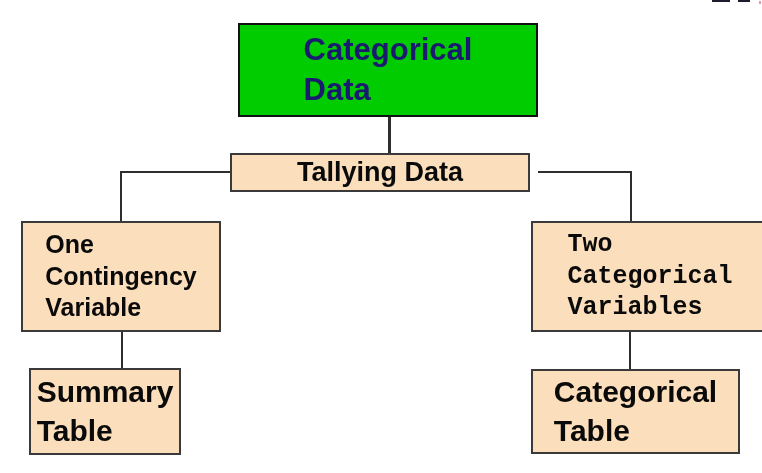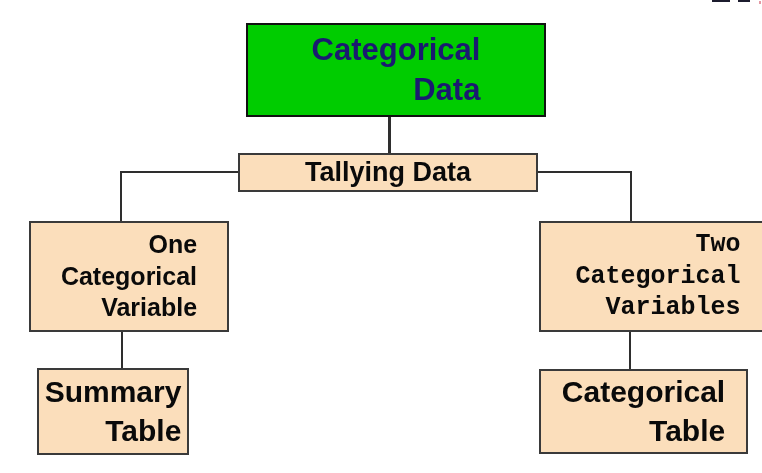--- a/index.html
+++ b/index.html
@@ -15,28 +15,27 @@
     background: var(--page-bg, #ffffff);
     overflow: hidden;
   }
   
   .node {
     position: absolute;
     box-sizing: border-box;
     display: flex;
     align-items: center;
     justify-content: center;
-    text-align: right;
+    text-align: left;
     white-space: pre-line;
     font-weight: bold;
     color: var(--black-text, #0a0a0a);
     background: var(--tan-fill, #fbdebb);
     border: 2px solid var(--tan-border, #3a3a3a);
     line-height: 1.27;
-    margin-left: 8px;
   }
   .node.root {
     background: var(--green-fill, #00cc00);
     border: 2px solid var(--green-border, #111111);
     color: var(--navy-text, #1a1a70);
   }
   .node-categorical  { left: 238px; top: 23px;  width: 300px; height: 94px;  font-size: 31px; line-height: 1.3; }
   .node-tallying     { left: 230px; top: 153px; width: 300px; height: 39px;  font-size: 27px; }
   .node-one-cat      { left: 21px;  top: 221px; width: 200px; height: 111px; font-size: 25px; }
   .node-two-cat      { left: 531px; top: 221px; width: 238px; height: 111px; font-size: 25px; font-family: Liberation Mono, monospace; }
@@ -76,21 +75,21 @@
   <div class="connector c-right-v1"></div>
   <div class="connector c-left-v2"></div>
   <div class="connector c-right-v2"></div>
 
   <div class="node root node-categorical">Categorical
 Data</div>
 
   <div class="node node-tallying">Tallying Data</div>
 
   <div class="node node-one-cat">One
-Categorical
+Contingency
 Variable</div>
 
   <div class="node node-two-cat">Two
 Categorical
 Variables</div>
 
   <div class="node node-summary">Summary
 Table</div>
 
   <div class="node node-contingency">Categorical

